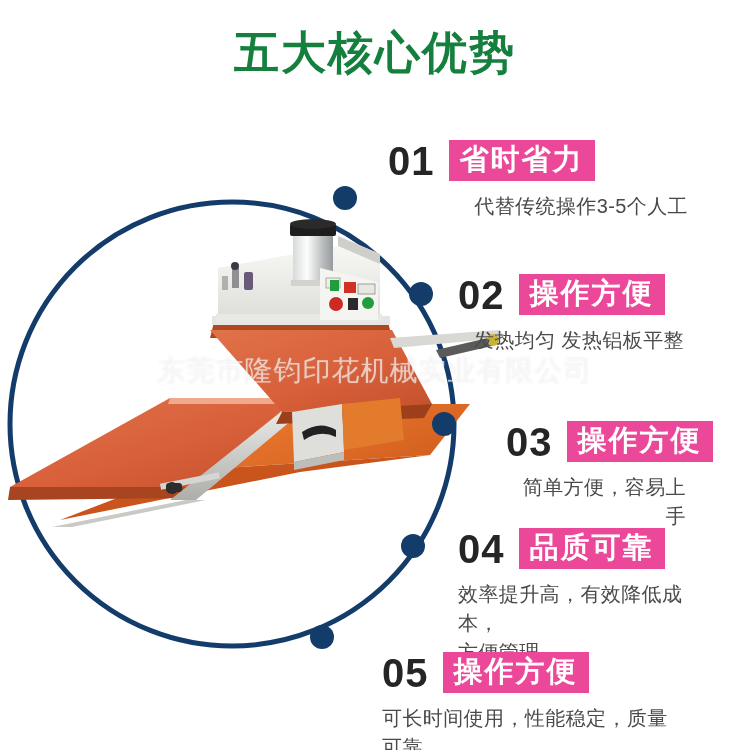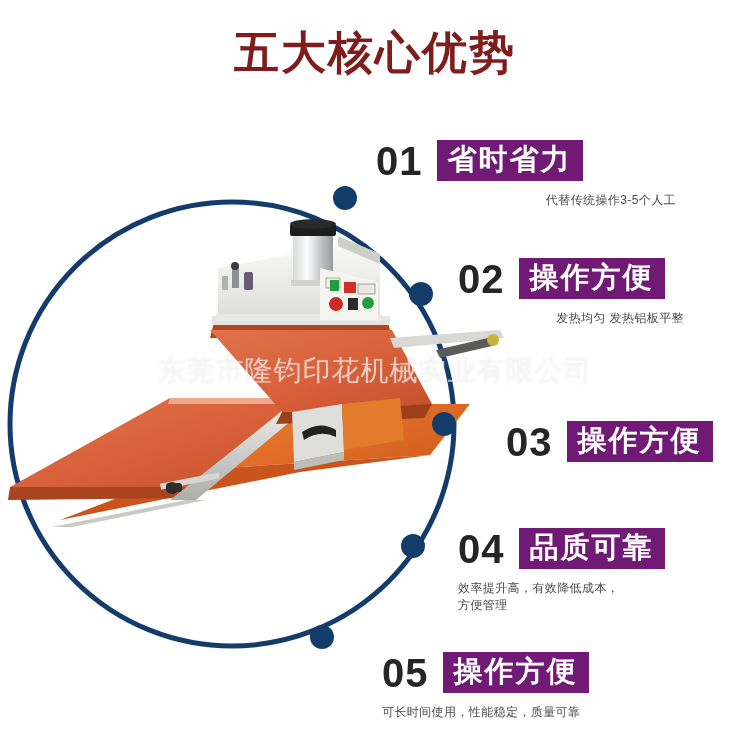--- a/index.html
+++ b/index.html
@@ -19,21 +19,21 @@
   
   .page-title {
     position: absolute;
     left: 0;
     top: 26px;
     width: 750px;
     text-align: center;
     font-size: 45px;
     font-weight: bold;
     letter-spacing: 2px;
-    color: #7f1d1d;
+    color: #15803d;
     line-height: 1.2;
   }
 
   
   .graphic-layer {
     position: absolute;
     left: 0;
     top: 0;
     width: 750px;
     height: 750px;
@@ -51,44 +51,44 @@
   .feature-number {
     font-size: 40px;
     font-weight: bold;
     color: #252525;
     letter-spacing: 1px;
     line-height: 1;
     font-family: "Liberation Sans", "DejaVu Sans", sans-serif;
   }
   .feature-badge {
     margin-left: 14px;
-    background: #701a75;
+    background: #ec4899;
     color: #ffffff;
     font-size: 29px;
     font-weight: bold;
     letter-spacing: 2px;
     padding: 5px 11px 7px 11px;
     line-height: 1;
     white-space: nowrap;
   }
   .feature-desc {
     margin-top: 11px;
-    font-size: 12px;
+    font-size: 20px;
     color: #4a4a4a;
     line-height: 1.45;
     letter-spacing: 0.4px;
     white-space: pre-line;
   }
   .desc-r  { text-align: right; }
   .desc-l  { text-align: left; }
 
   
-  #feature-1 { left: 376px; top: 140px; }
+  #feature-1 { left: 388px; top: 140px; }
   #feature-1 .feature-desc { width: 300px; }
-  #feature-2 { left: 458px; top: 258px; }
+  #feature-2 { left: 458px; top: 274px; }
   #feature-2 .feature-desc { width: 226px; }
   #feature-3 { left: 506px; top: 421px; }
   #feature-3 .feature-desc { width: 180px; }
   #feature-4 { left: 458px; top: 528px; }
   #feature-4 .feature-desc { width: 226px; }
   #feature-5 { left: 382px; top: 652px; }
   #feature-5 .feature-desc { width: 302px; }
 
   
   .watermark {
@@ -224,20 +224,21 @@
       <span class="feature-badge">操作方便</span>
     </div>
     <div class="feature-desc desc-r">发热均匀  发热铝板平整</div>
   </div>
 
   <div class="feature" id="feature-3">
     <div class="feature-head">
       <span class="feature-number">03</span>
       <span class="feature-badge">操作方便</span>
     </div>
+    <div class="feature-desc desc-r">简单方便，容易上手</div>
   </div>
 
   <div class="feature" id="feature-4">
     <div class="feature-head">
       <span class="feature-number">04</span>
       <span class="feature-badge">品质可靠</span>
     </div>
     <div class="feature-desc desc-l">效率提升高，有效降低成本，
 方便管理</div>
   </div>

